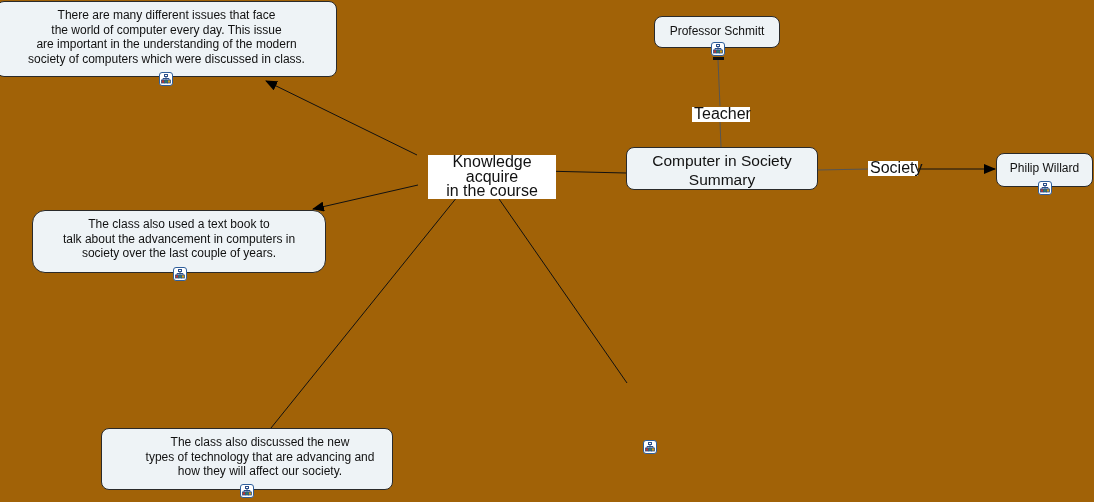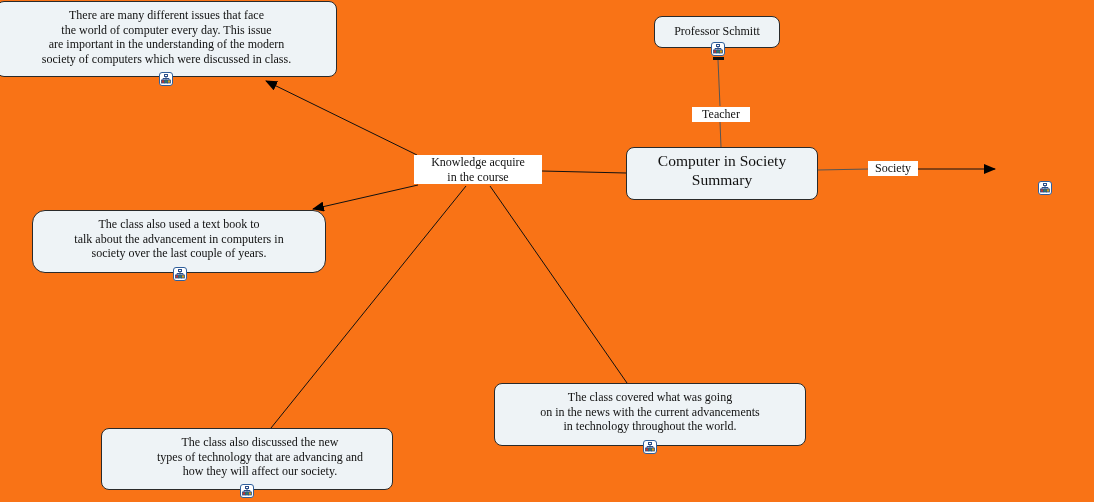--- a/index.html
+++ b/index.html
@@ -1,22 +1,22 @@
 <!DOCTYPE html>
 <html><head>
 <meta charset="utf-8">
 <style>
   html, body { margin: 0; padding: 0; background: #ffffff; }
   #canvas {
     position: relative;
     width: 1094px;
     height: 502px;
     overflow: hidden;
-    background: #f97316;
-    font-family: Liberation Serif, serif;
+    background: #a16207;
+    font-family: Liberation Sans, sans-serif;
     color: #111111;
   }
   svg#links { position: absolute; left: 0; top: 0; }
   .node {
     position: absolute;
     box-sizing: border-box;
     background: #eef3f6;
     border: 1px solid #2a2a2a;
     border-radius: 8px;
     text-align: center;
@@ -27,21 +27,21 @@
     cursor: pointer;
   }
   .node.root {
     font-size: 15.5px;
     line-height: 19px;
     padding-top: 3px;
   }
   .link-label {
     position: absolute;
     background: #ffffff;
-    font-size: 12px;
+    font-size: 16px;
     line-height: 14.5px;
     text-align: center;
     white-space: pre-line;
     padding: 0 2px;
   }
   .resource-icon {
     position: absolute;
     width: 14px;
     height: 14px;
     box-sizing: border-box;
@@ -80,31 +80,29 @@
 society of computers which were discussed in class.</div>
 
   <div class="node" style="left:32px; top:210px; width:294px; height:63px;border-radius:13px;">The class also used a text book to
 talk about the advancement in computers in
 society over the last couple of years.</div>
 
   <div class="node" style="left:101px; top:428px; width:292px; height:62px;padding-left:28px;">The class also discussed the new
 types of technology that are advancing and
 how they will affect our society.</div>
 
-  <div class="node" style="left:494px; top:383px; width:312px; height:63px;">The class covered what was going
-on in the news with the current advancements
-in technology throughout the world.</div>
 
   <div class="node" style="left:654px; top:16px; width:126px; height:32px; padding-top:7px;">Professor Schmitt</div>
 
+  <div class="node" style="left:996px; top:153px; width:97px; height:34px; padding-top:7px;">Philip Willard</div>
 
-  <div class="node root" style="left:626px; top:147px; width:192px; height:53px;">Computer in Society
+  <div class="node root" style="left:626px; top:147px; width:192px; height:43px;">Computer in Society
 Summary</div>
 
-  <div class="link-label" style="left:414px; top:155px; width:124px;">Knowledge acquire
+  <div class="link-label" style="left:428px; top:155px; width:124px;">Knowledge acquire
 in the course</div>
 
   <div class="link-label" style="left:692px; top:107px; width:54px;">Teacher</div>
 
   <div class="link-label" style="left:868px; top:161px; width:46px;">Society</div>
 
   <div class="resource-icon" style="left:159px; top:72px;">
       <svg width="10" height="10" viewBox="0 0 10 10">
         <rect x="3.5" y="0.5" width="3" height="2" fill="none" stroke="#2b4f8a" stroke-width="1"></rect>
         <path d="M5 2.5 V4.5 M2 4.5 H8 M2 4.5 V6 M8 4.5 V6 M5 4.5 V6" stroke="#2b4f8a" stroke-width="1" fill="none"></path>

